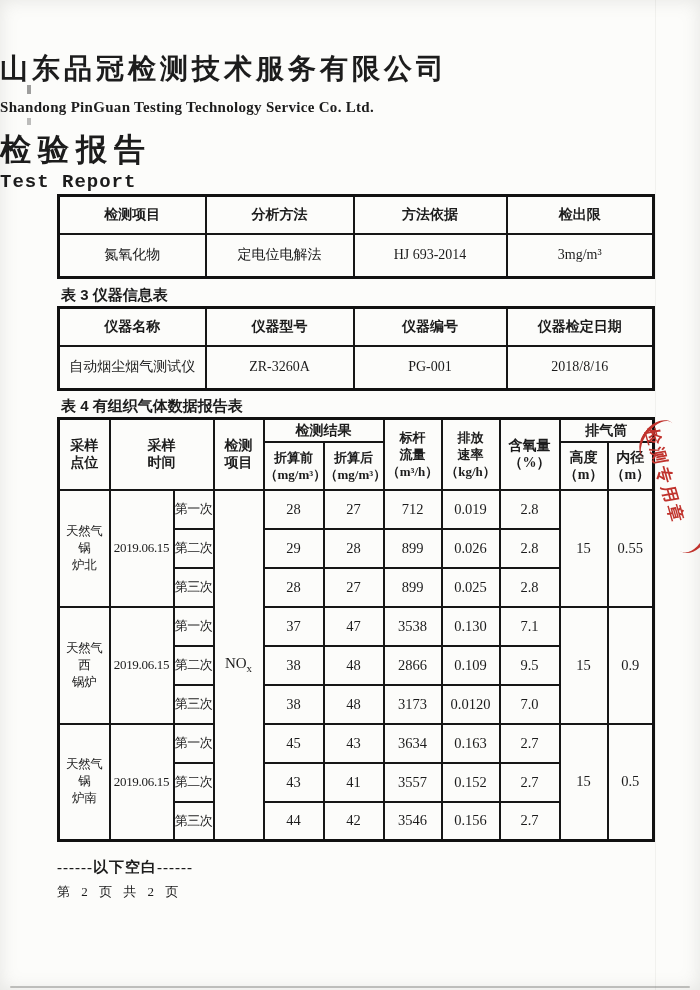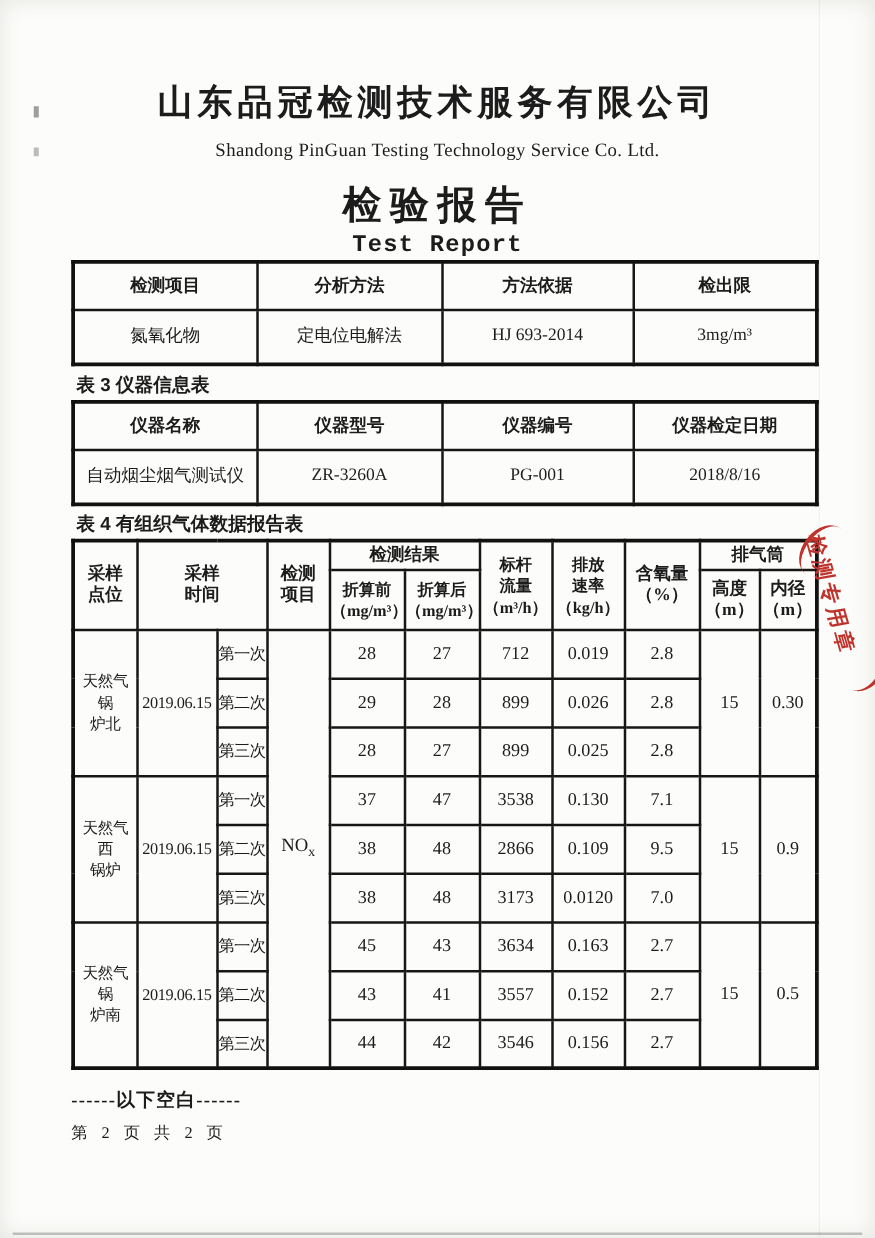--- a/index.html
+++ b/index.html
@@ -4,27 +4,27 @@
 <style>
   html,body{margin:0;padding:0;}
   body{
     width:700px;height:990px;position:relative;overflow:hidden;
     background:#fcfcfa;
     font-family:"Liberation Serif","DejaVu Serif",serif;
     color:#1c1c1c;
     box-shadow:inset 0 0 18px rgba(120,120,115,0.18);
   }
   
-  .header{text-align:center;padding-top:64px;}
+  .header{padding-top:50px;}
   .company-cn{
     font-size:28px;font-weight:bold;letter-spacing:4px;line-height:38px;
     font-family:"Liberation Serif",serif;
   }
   .company-en{
-    font-size:15px;font-weight:normal;letter-spacing:0.3px;line-height:18px;margin-top:10px;
+    font-size:15px;font-weight:bold;letter-spacing:0.3px;line-height:18px;margin-top:10px;
   }
   .report-title-cn{
     font-size:31px;font-weight:bold;letter-spacing:7px;line-height:40px;margin-top:14px;
   }
   .report-title-en{
     font-family:"Liberation Mono","DejaVu Sans Mono",monospace;
     font-size:19px;font-weight:bold;letter-spacing:1px;line-height:20px;margin-top:2px;
   }
   
   .content{margin-left:57px;width:595px;}
@@ -191,21 +191,21 @@
 炉北</td>
       <td rowspan="3" class="c-date">2019.06.15</td>
       <td class="c-run">第一次</td>
       <td rowspan="9" class="c-item"><span>NO</span><sub>x</sub></td>
       <td class="num">28</td>
       <td class="num">27</td>
       <td class="num">712</td>
       <td class="num">0.019</td>
       <td class="num">2.8</td>
       <td rowspan="3" class="num">15</td>
-      <td rowspan="3" class="num">0.30</td>
+      <td rowspan="3" class="num">0.55</td>
     </tr>
     <tr class="drow">
       <td class="c-run">第二次</td>
       <td class="num">29</td>
       <td class="num">28</td>
       <td class="num">899</td>
       <td class="num">0.026</td>
       <td class="num">2.8</td>
     </tr>
     <tr class="drow">

